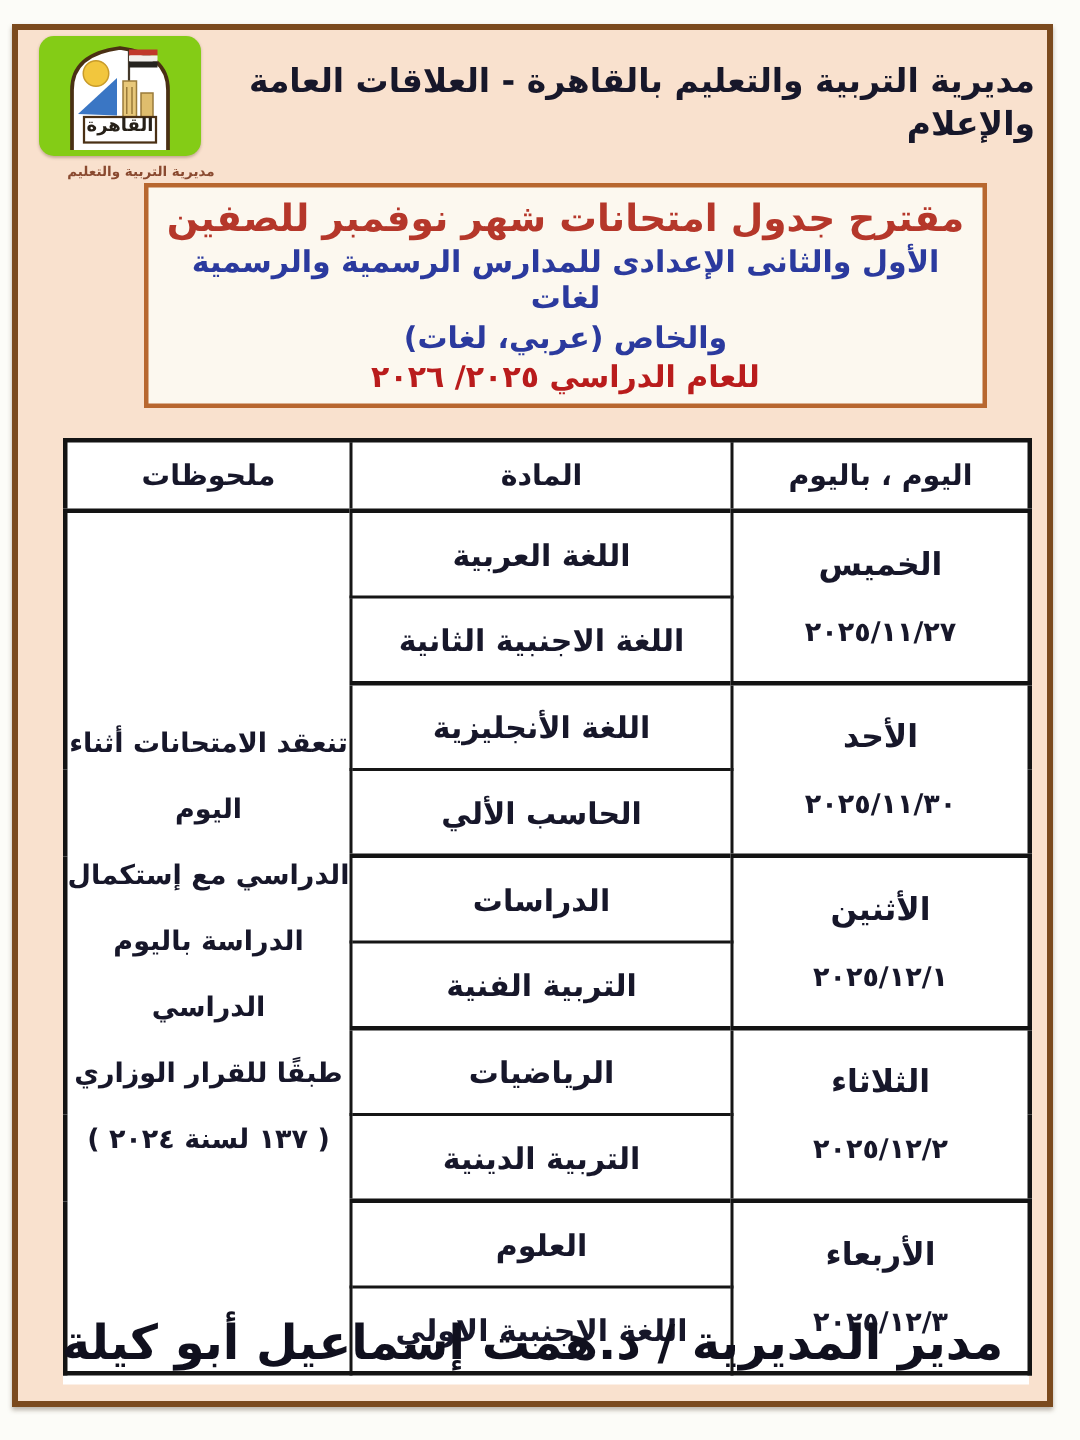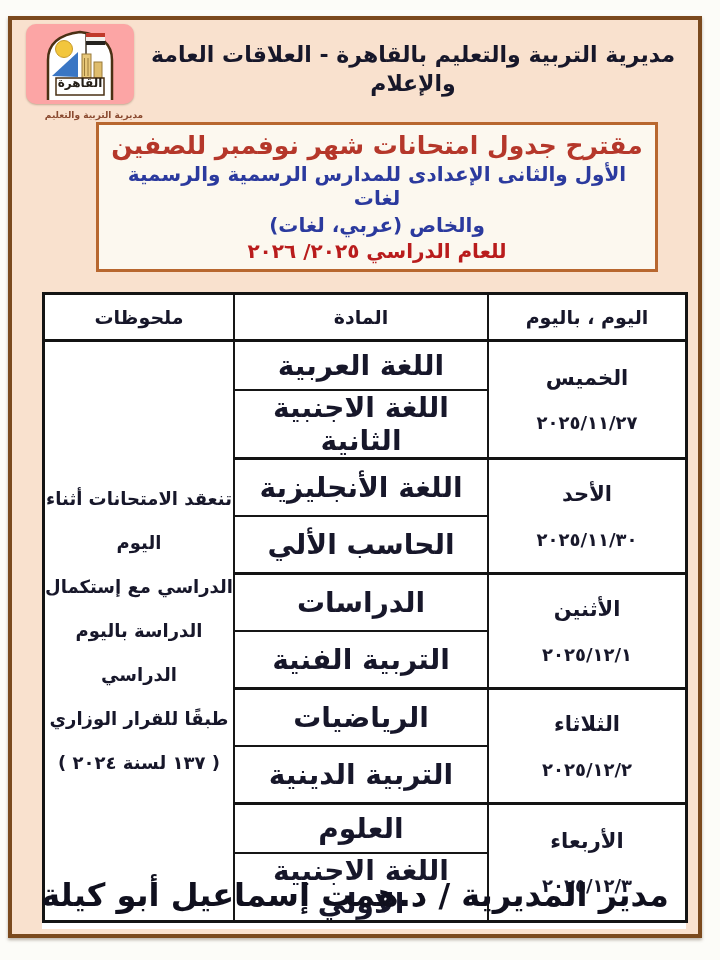--- a/index.html
+++ b/index.html
@@ -11,36 +11,36 @@
   }
   .page{position:relative;width:720px;height:960px;background:#fcfcf8;}
   .frame{
     position:absolute;left:8px;top:16px;width:694px;height:922px;
     box-sizing:border-box;border:4px solid #7b4a1e;background:#f9e1ce;
     box-shadow:0 2px 3px rgba(60,40,20,.35);
   }
   
   .logo{
     position:absolute;left:14px;top:4px;width:108px;height:80px;
-    background:#fca5a5;border-radius:10px;
+    background:#84cc16;border-radius:10px;
     box-shadow:0 1px 2px rgba(80,50,20,.3);
   }
   .logo svg{display:block;width:108px;height:80px;}
   .logo-city{
     position:absolute;left:0;top:52px;width:108px;text-align:center;
     font-size:12px;font-weight:bold;color:#262018;direction:rtl;
   }
   .logo-caption{
     position:absolute;left:0;top:86px;width:136px;text-align:center;
     font-size:9px;font-weight:bold;color:#8a4a30;direction:rtl;white-space:nowrap;
   }
   .header-title{
     position:absolute;left:124px;right:8px;top:2px;height:96px;
     display:flex;align-items:center;justify-content:center;
-    direction:rtl;text-align:center;
+    direction:rtl;text-align:right;
     font-size:22px;font-weight:bold;color:#17172a;line-height:1.3;
   }
   
   .title-box{
     position:absolute;left:84px;top:102px;width:562px;height:150px;
     box-sizing:border-box;background:#fcf8ef;border:3px solid #b8672f;
     direction:rtl;text-align:center;
     display:flex;flex-direction:column;justify-content:space-evenly;
     padding:3px 8px;
   }
@@ -57,21 +57,21 @@
     border:3px solid #141414;table-layout:fixed;
   }
   .sched th,.sched td{
     border:2px solid #161616;font-weight:bold;color:#17172a;
     text-align:center;vertical-align:middle;padding:0;
   }
   .sched th{height:44px;font-size:19px;}
   .col-day{width:196px;}
   .col-subj{width:252px;}
   .col-notes{width:188px;}
-  .sched td.subj{height:47px;font-size:28px;margin-top:25px;}
+  .sched td.subj{height:47px;font-size:20px;margin-top:25px;}
   .sched tr.g td{border-top:3px solid #131313;}
   .sched tr.hrow th{border-bottom:3px solid #131313;}
   .day-cell .di{
     height:112px;display:flex;flex-direction:column;
     justify-content:space-evenly;align-items:center;
   }
   .day-name{font-size:21px;font-weight:bold;}
   .day-date{font-size:18px;font-weight:bold;letter-spacing:1px;direction:ltr;}
   .notes-cell{font-size:18px;line-height:2.45;}
   

